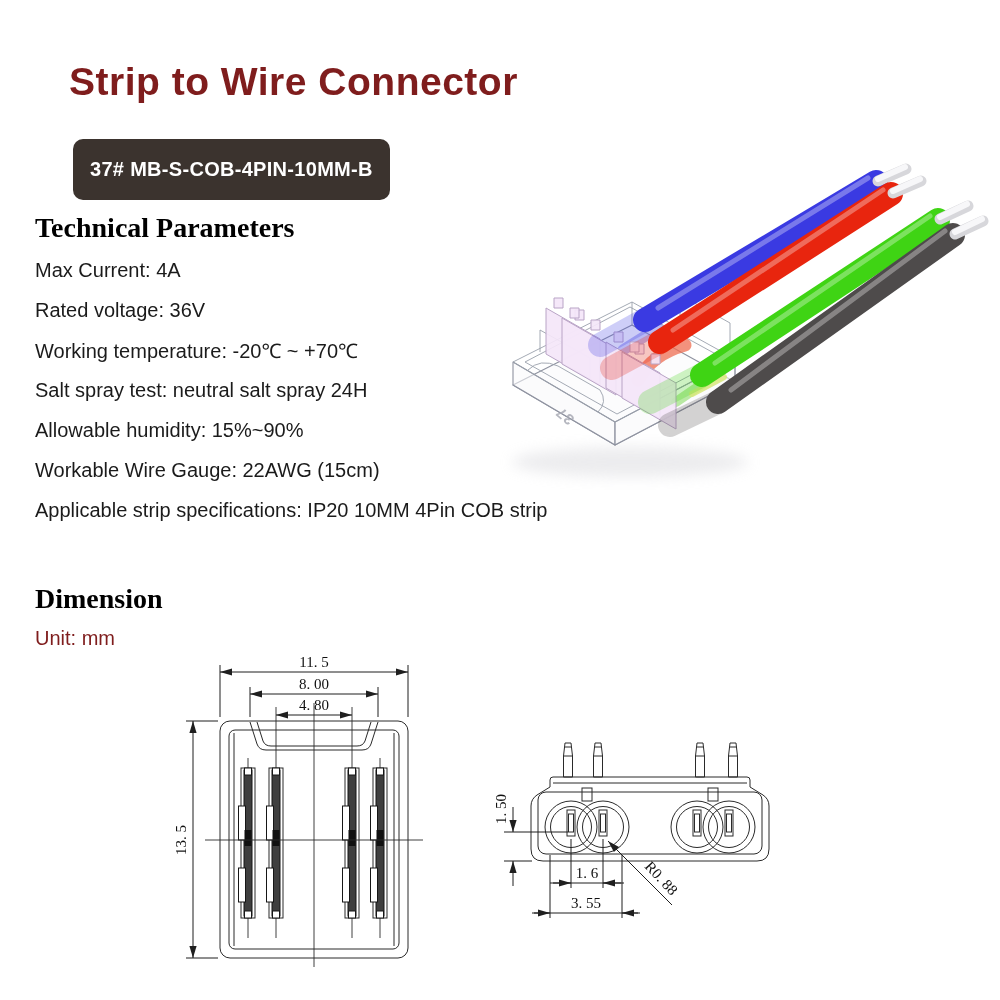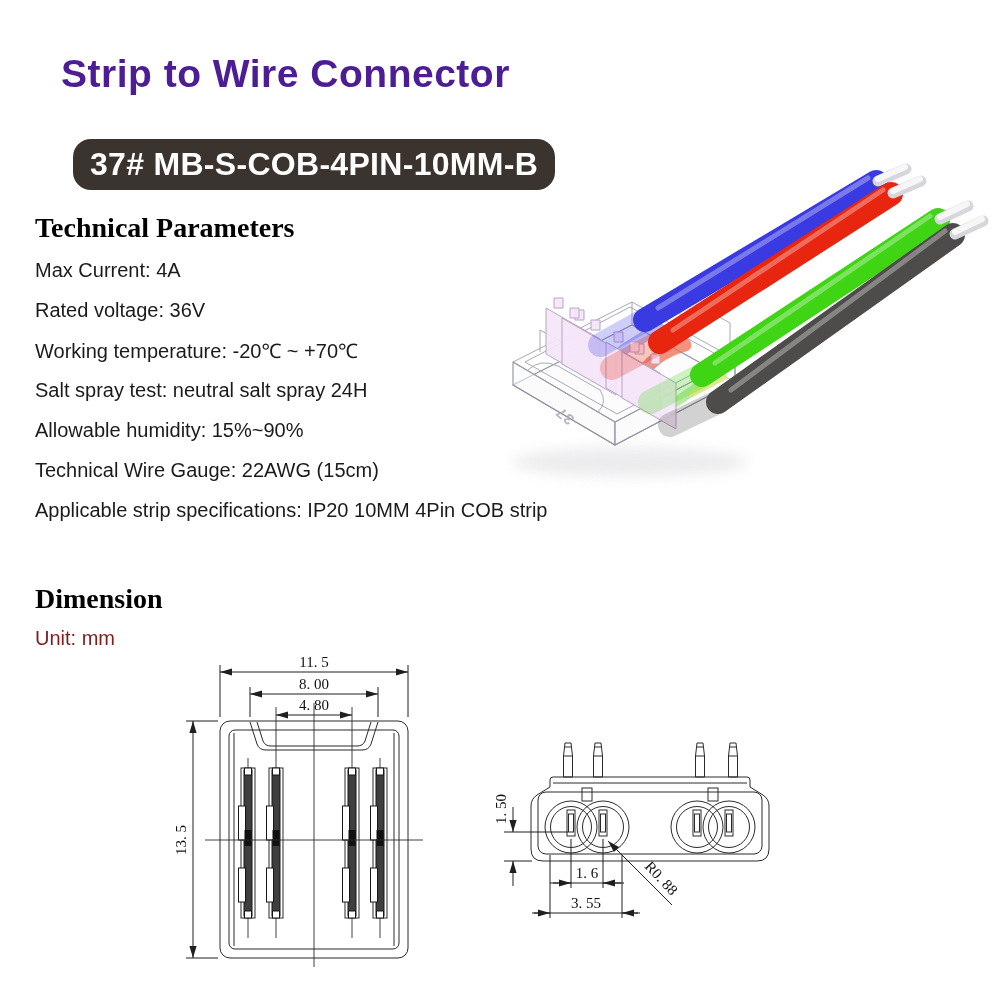--- a/index.html
+++ b/index.html
@@ -1,21 +1,21 @@
 <!DOCTYPE html>
 <html><head>
 <meta charset="utf-8">
 <style>
   html,body{margin:0;padding:0;background:#fff;}
   .page{position:relative;width:1000px;height:1000px;background:#ffffff;
         font-family:"Liberation Sans",sans-serif;overflow:hidden;color:#111;}
-  .page-title{position:absolute;left:57px;top:48px;margin:4px;font-size:39px;
-        font-weight:700;letter-spacing:.5px;color:#4c1d95;}
+  .page-title{position:absolute;left:57px;top:48px;margin:12px;font-size:39px;
+        font-weight:700;letter-spacing:.5px;color:#7f1d1d;}
   .model-badge{position:absolute;left:73px;top:139px;background:#3b332e;color:#fff;
-        font-size:32px;font-weight:700;padding:7px 17px;border-radius:18px;
+        font-size:20px;font-weight:700;padding:19px 17px;border-radius:10px;
         letter-spacing:.3px;white-space:nowrap;}
   .sec-heading{position:absolute;margin:0;font-size:28px;font-weight:700;color:#000;font-family:Liberation Serif, serif;}
   .tech-heading{left:35px;top:212px;}
   .dim-heading{left:35px;top:583px;}
   .params{position:absolute;left:35px;top:250px;}
   .param{height:40px;display:flex;align-items:center;font-size:20px;color:#1b1b1b;}
   .unit-label{position:absolute;left:35px;top:627px;font-size:20px;color:#7f1d1d;}
   .product-svg{position:absolute;left:480px;top:140px;}
   .drawing-svg{position:absolute;left:120px;top:645px;}
   
@@ -45,21 +45,21 @@
   <div class="model-badge">37# MB-S-COB-4PIN-10MM-B</div>
 
   <h2 class="sec-heading tech-heading">Technical Parameters</h2>
 
   <div class="params">
     <div class="param">Max Current: 4A</div>
     <div class="param">Rated voltage: 36V</div>
     <div class="param">Working temperature: -20℃ ~ +70℃</div>
     <div class="param">Salt spray test: neutral salt spray 24H</div>
     <div class="param">Allowable humidity: 15%~90%</div>
-    <div class="param">Technical Wire Gauge: 22AWG (15cm)</div>
+    <div class="param">Workable Wire Gauge: 22AWG (15cm)</div>
     <div class="param">Applicable strip specifications: IP20 10MM 4Pin COB strip</div>
   </div>
 
   <h2 class="sec-heading dim-heading">Dimension</h2>
   <div class="unit-label">Unit: mm</div>
 
   <svg class="product-svg" width="520" height="350" viewBox="0 0 520 350">
     <ellipse cx="150" cy="322" rx="118" ry="15" fill="#c9c9cf" opacity=".35" style="filter:blur(7px)"></ellipse>
 
     <g>

